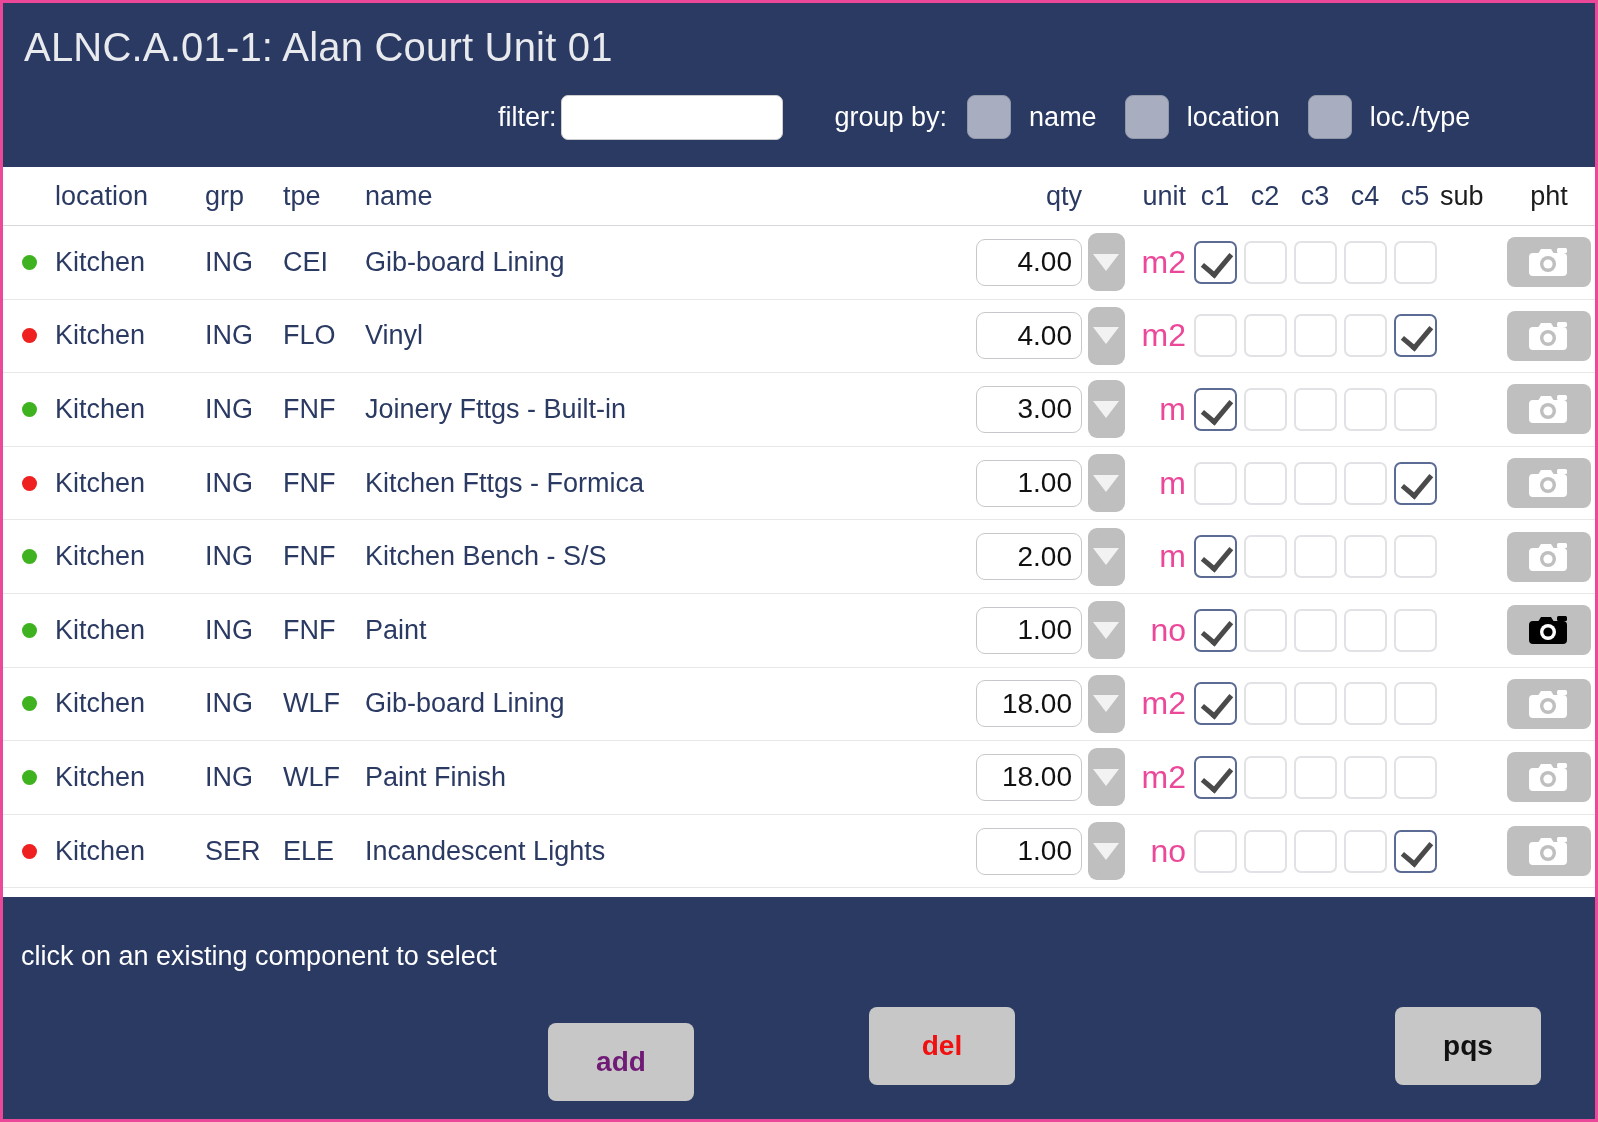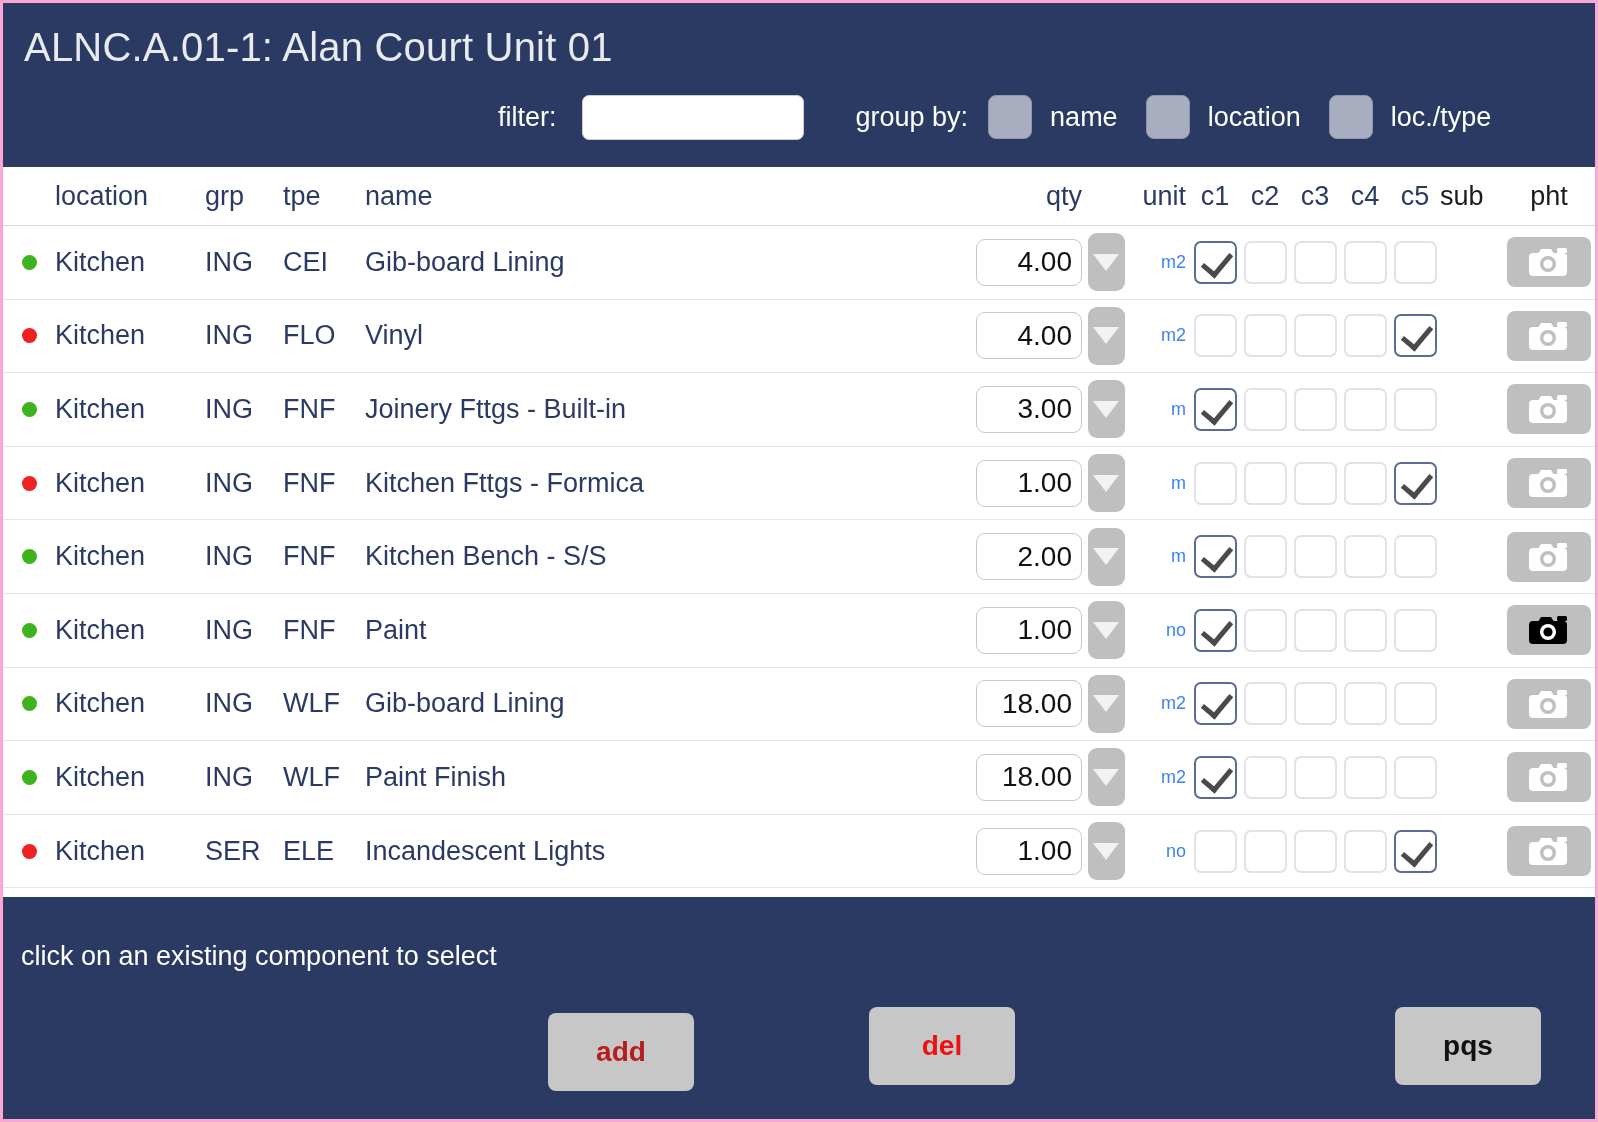--- a/index.html
+++ b/index.html
@@ -8,21 +8,21 @@
     background: #ffffff;
   }
   body {
     font-family: "Liberation Sans", sans-serif;
   }
   #app {
     position: relative;
     width: 1598px;
     height: 1122px;
     box-sizing: border-box;
-    border: 3px solid #f9a8d4;
+    border: 3px solid #ec4899;
     background: #2b3a63;
     overflow: hidden;
   }
 
   
   .header {
     background: #2b3a63;
     height: 164px;
     box-sizing: border-box;
     position: relative;
@@ -43,21 +43,21 @@
     left: 0;
     right: 0;
     display: flex;
     align-items: center;
     height: 56px;
     padding-left: 495px;
   }
   .filter-label {
     color: #ffffff;
     font-size: 27px;
-    margin-right: 25px;
+    margin-right: 4px;
   }
   .filter-input {
     width: 222px;
     height: 45px;
     box-sizing: border-box;
     background: #ffffff;
     border: 1px solid #cdcdcd;
     border-radius: 7px;
     outline: none;
     font-family: "Liberation Sans", sans-serif;
@@ -165,21 +165,21 @@
     display: flex;
     align-items: center;
     justify-content: center;
   }
   .spinner .tri {
     width: 0; height: 0;
     border-left: 13px solid transparent;
     border-right: 13px solid transparent;
     border-top: 17px solid #f2f2f2;
   }
-  .unit-txt { color: #3b82f6; font-size: 18px; }
+  .unit-txt { color: #ec4899; font-size: 32px; }
 
   .cb {
     width: 43px;
     height: 43px;
     box-sizing: border-box;
     border-radius: 7px;
     background: #ffffff;
     border: 2px solid #e2e2e6;
     position: relative;
   }
@@ -232,21 +232,21 @@
     align-items: center;
     justify-content: center;
     font-family: "Liberation Sans", sans-serif;
     font-size: 28px;
     font-weight: bold;
     color: #111111;
     cursor: pointer;
     padding: 0;
   }
   #btn-back { left: 18px;   top: 110px; width: 148px; }
-  #btn-add  { left: 545px;  top: 116px; width: 146px; color: #b91c1c; }
+  #btn-add  { left: 545px;  top: 126px; width: 146px; color: #701a75; }
   #btn-save { left: 706px;  top: 110px; width: 146px; background: #dda02b; color: #ffffff; }
   #btn-del  { left: 866px;  top: 110px; width: 146px; color: #f01010; }
   #btn-pqs  { left: 1392px; top: 110px; width: 146px; }
 </style>
 </head>
 <body>
 
 <div id="app">
 
   <div class="header">

